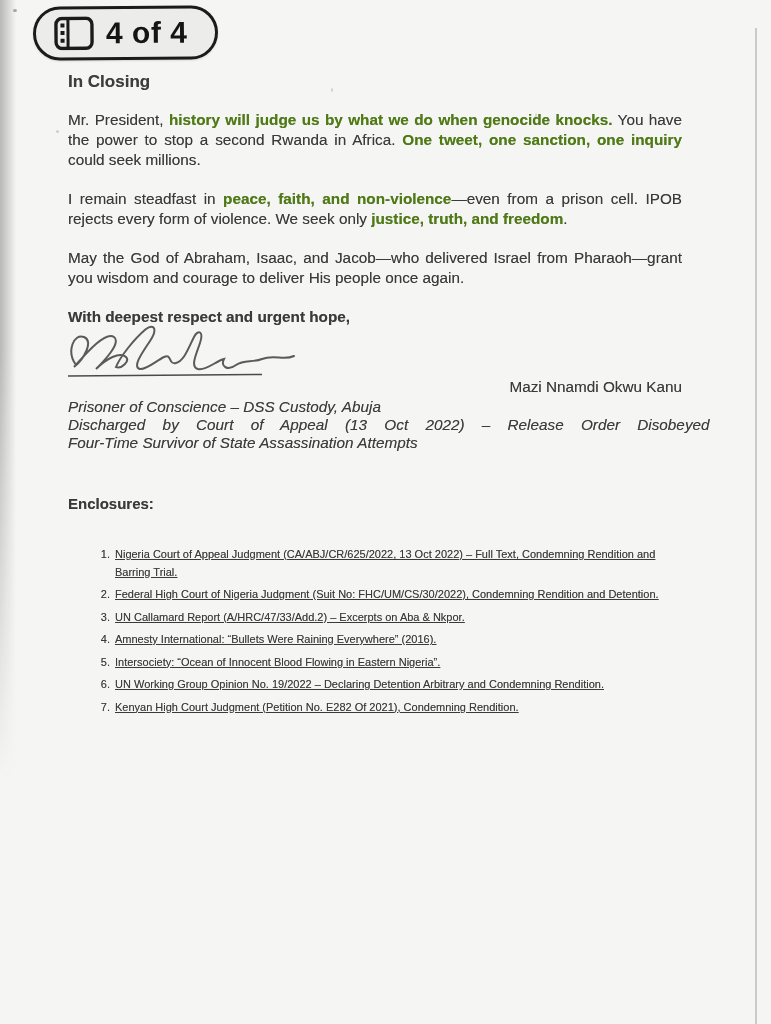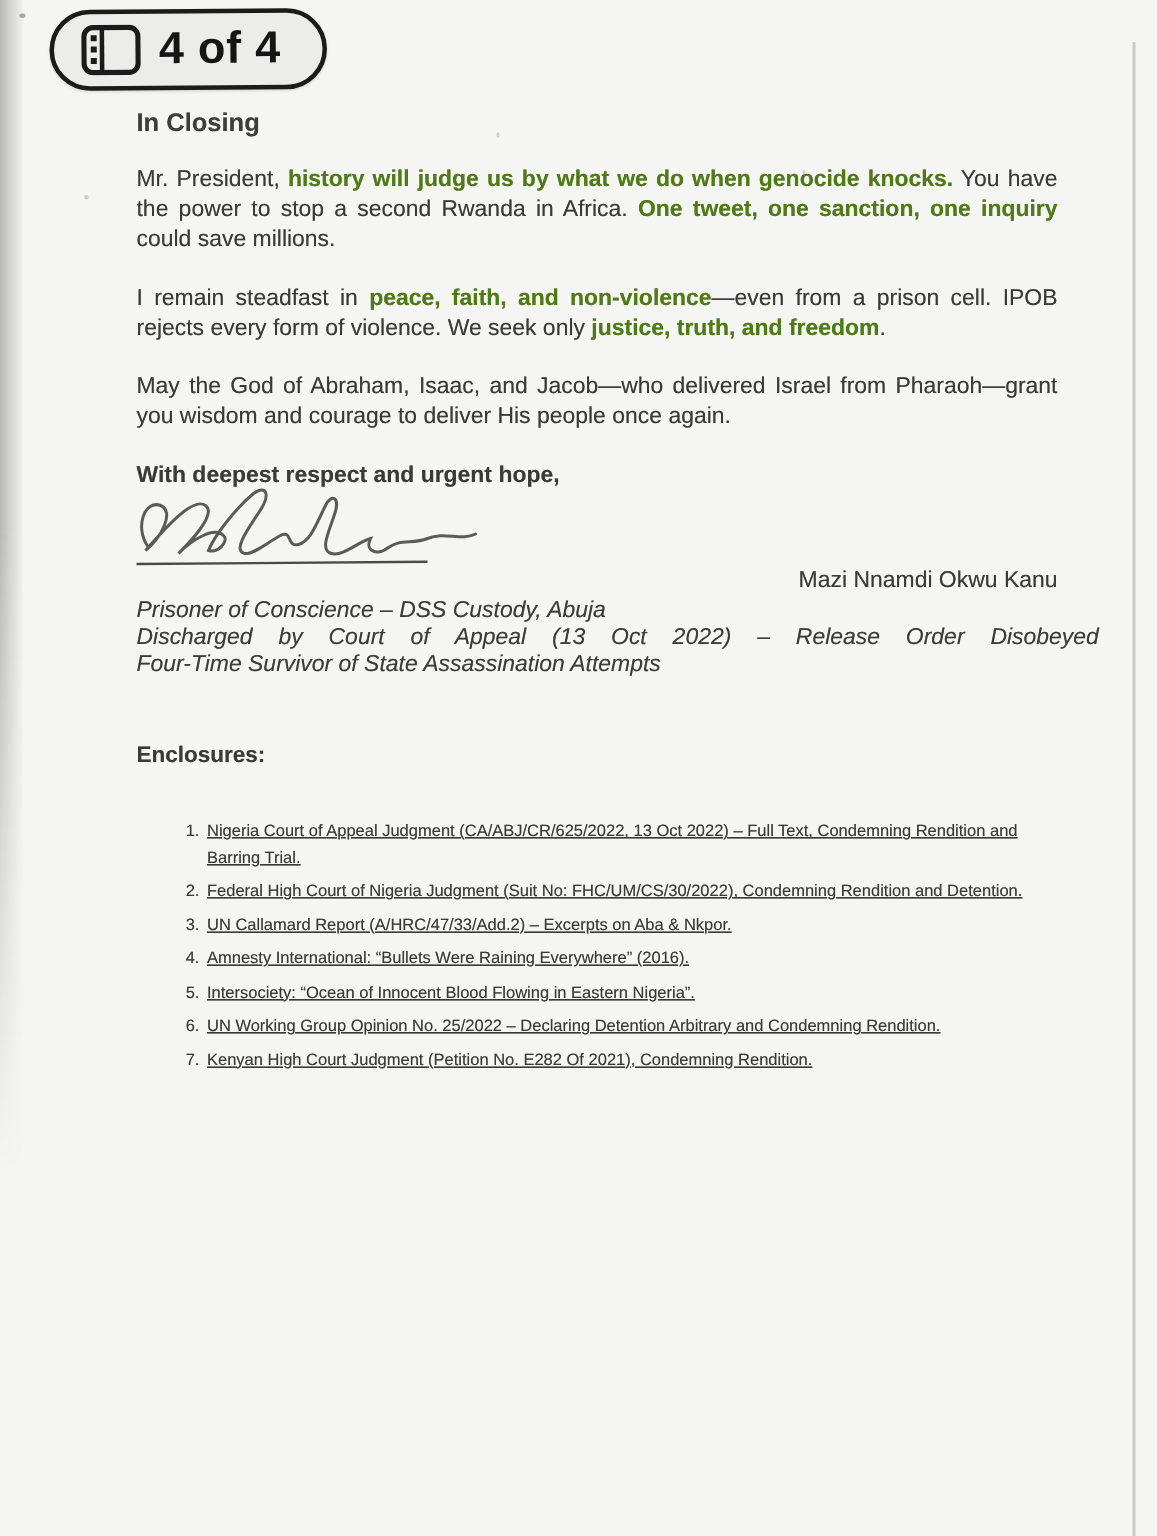--- a/index.html
+++ b/index.html
@@ -44,21 +44,20 @@
   }
   .page-badge .label{
     font-size:30px;font-weight:700;color:#151515;letter-spacing:.5px;
   }
 
   
   .doc{
     position:absolute;left:68px;top:72px;width:614px;
     font-size:15.3px;line-height:20px;
     text-shadow:0 0 .4px rgba(70,70,70,.55);
-    margin-left:23px;
   }
   .doc .heading{
     font-size:17px;font-weight:700;color:#3d3d3d;margin:0 0 18px 0;
   }
   .doc p{margin:0 0 19px 0;text-align:justify;}
   .doc p span.b{font-weight:700;color:#4d7c0f;}
   .valediction{font-weight:700;margin:10px 0 0 0;}
   .sig-wrap{position:relative;height:56px;margin-top:-6px;}
   .sig-wrap svg{position:absolute;left:-6px;top:0;}
   .sig-name{font-weight:400;margin-top:0;text-align:right;}
@@ -95,21 +94,21 @@
       <rect x="6.5" y="14.6" width="4" height="4" fill="#1b1b1b"></rect>
       <rect x="6.5" y="22.2" width="4" height="4" fill="#1b1b1b"></rect>
     </svg>
   </span>
   <span class="label">4 of 4</span>
 </div>
 
 <div class="doc">
   <div class="heading">In Closing</div>
 
-  <p><span>Mr. President, </span><span class="b">history will judge us by what we do when genocide knocks.</span><span> You have the power to stop a second Rwanda in Africa. </span><span class="b">One tweet, one sanction, one inquiry</span><span> could save millions.</span></p>
+  <p><span>Mr. President, </span><span class="b">history will judge us by what we do when genocide knocks.</span><span> You have the power to stop a second Rwanda in Africa. </span><span class="b">One tweet, one sanction, one inquiry</span><span> could seek millions.</span></p>
   <p><span>I remain steadfast in </span><span class="b">peace, faith, and non-violence</span><span>—even from a prison cell. IPOB rejects every form of violence. We seek only </span><span class="b">justice, truth, and freedom</span><span>.</span></p>
   <p><span>May the God of Abraham, Isaac, and Jacob—who delivered Israel from Pharaoh—grant you wisdom and courage to deliver His people once again.</span></p>
 
   <div class="valediction">With deepest respect and urgent hope,</div>
 
   <div class="sig-wrap">
     <svg width="260" height="58" viewBox="0 0 260 58">
       <path d="M14,44 C4,30 12,12 22,16 C32,20 22,38 12,46
                C26,30 44,10 52,16 C60,22 40,42 34,48
                C44,38 58,30 64,36 C68,40 60,48 54,46
@@ -130,18 +129,18 @@
     <div class="t-line">Four-Time Survivor of State Assassination Attempts</div>
   </div>
 
   <div class="enclosures-label">Enclosures:</div>
   <ol class="enclosures">
     <li>Nigeria Court of Appeal Judgment (CA/ABJ/CR/625/2022, 13 Oct 2022) – Full Text, Condemning Rendition and Barring Trial.</li>
     <li>Federal High Court of Nigeria Judgment (Suit No: FHC/UM/CS/30/2022), Condemning Rendition and Detention.</li>
     <li>UN Callamard Report (A/HRC/47/33/Add.2) – Excerpts on Aba &amp; Nkpor.</li>
     <li>Amnesty International: “Bullets Were Raining Everywhere” (2016).</li>
     <li>Intersociety: “Ocean of Innocent Blood Flowing in Eastern Nigeria”.</li>
-    <li>UN Working Group Opinion No. 25/2022 – Declaring Detention Arbitrary and Condemning Rendition.</li>
+    <li>UN Working Group Opinion No. 19/2022 – Declaring Detention Arbitrary and Condemning Rendition.</li>
     <li>Kenyan High Court Judgment (Petition No. E282 Of 2021), Condemning Rendition.</li>
   </ol>
 </div>
 
 <div class="page-footer">Page 4 of 4</div>
 
 </body></html>

